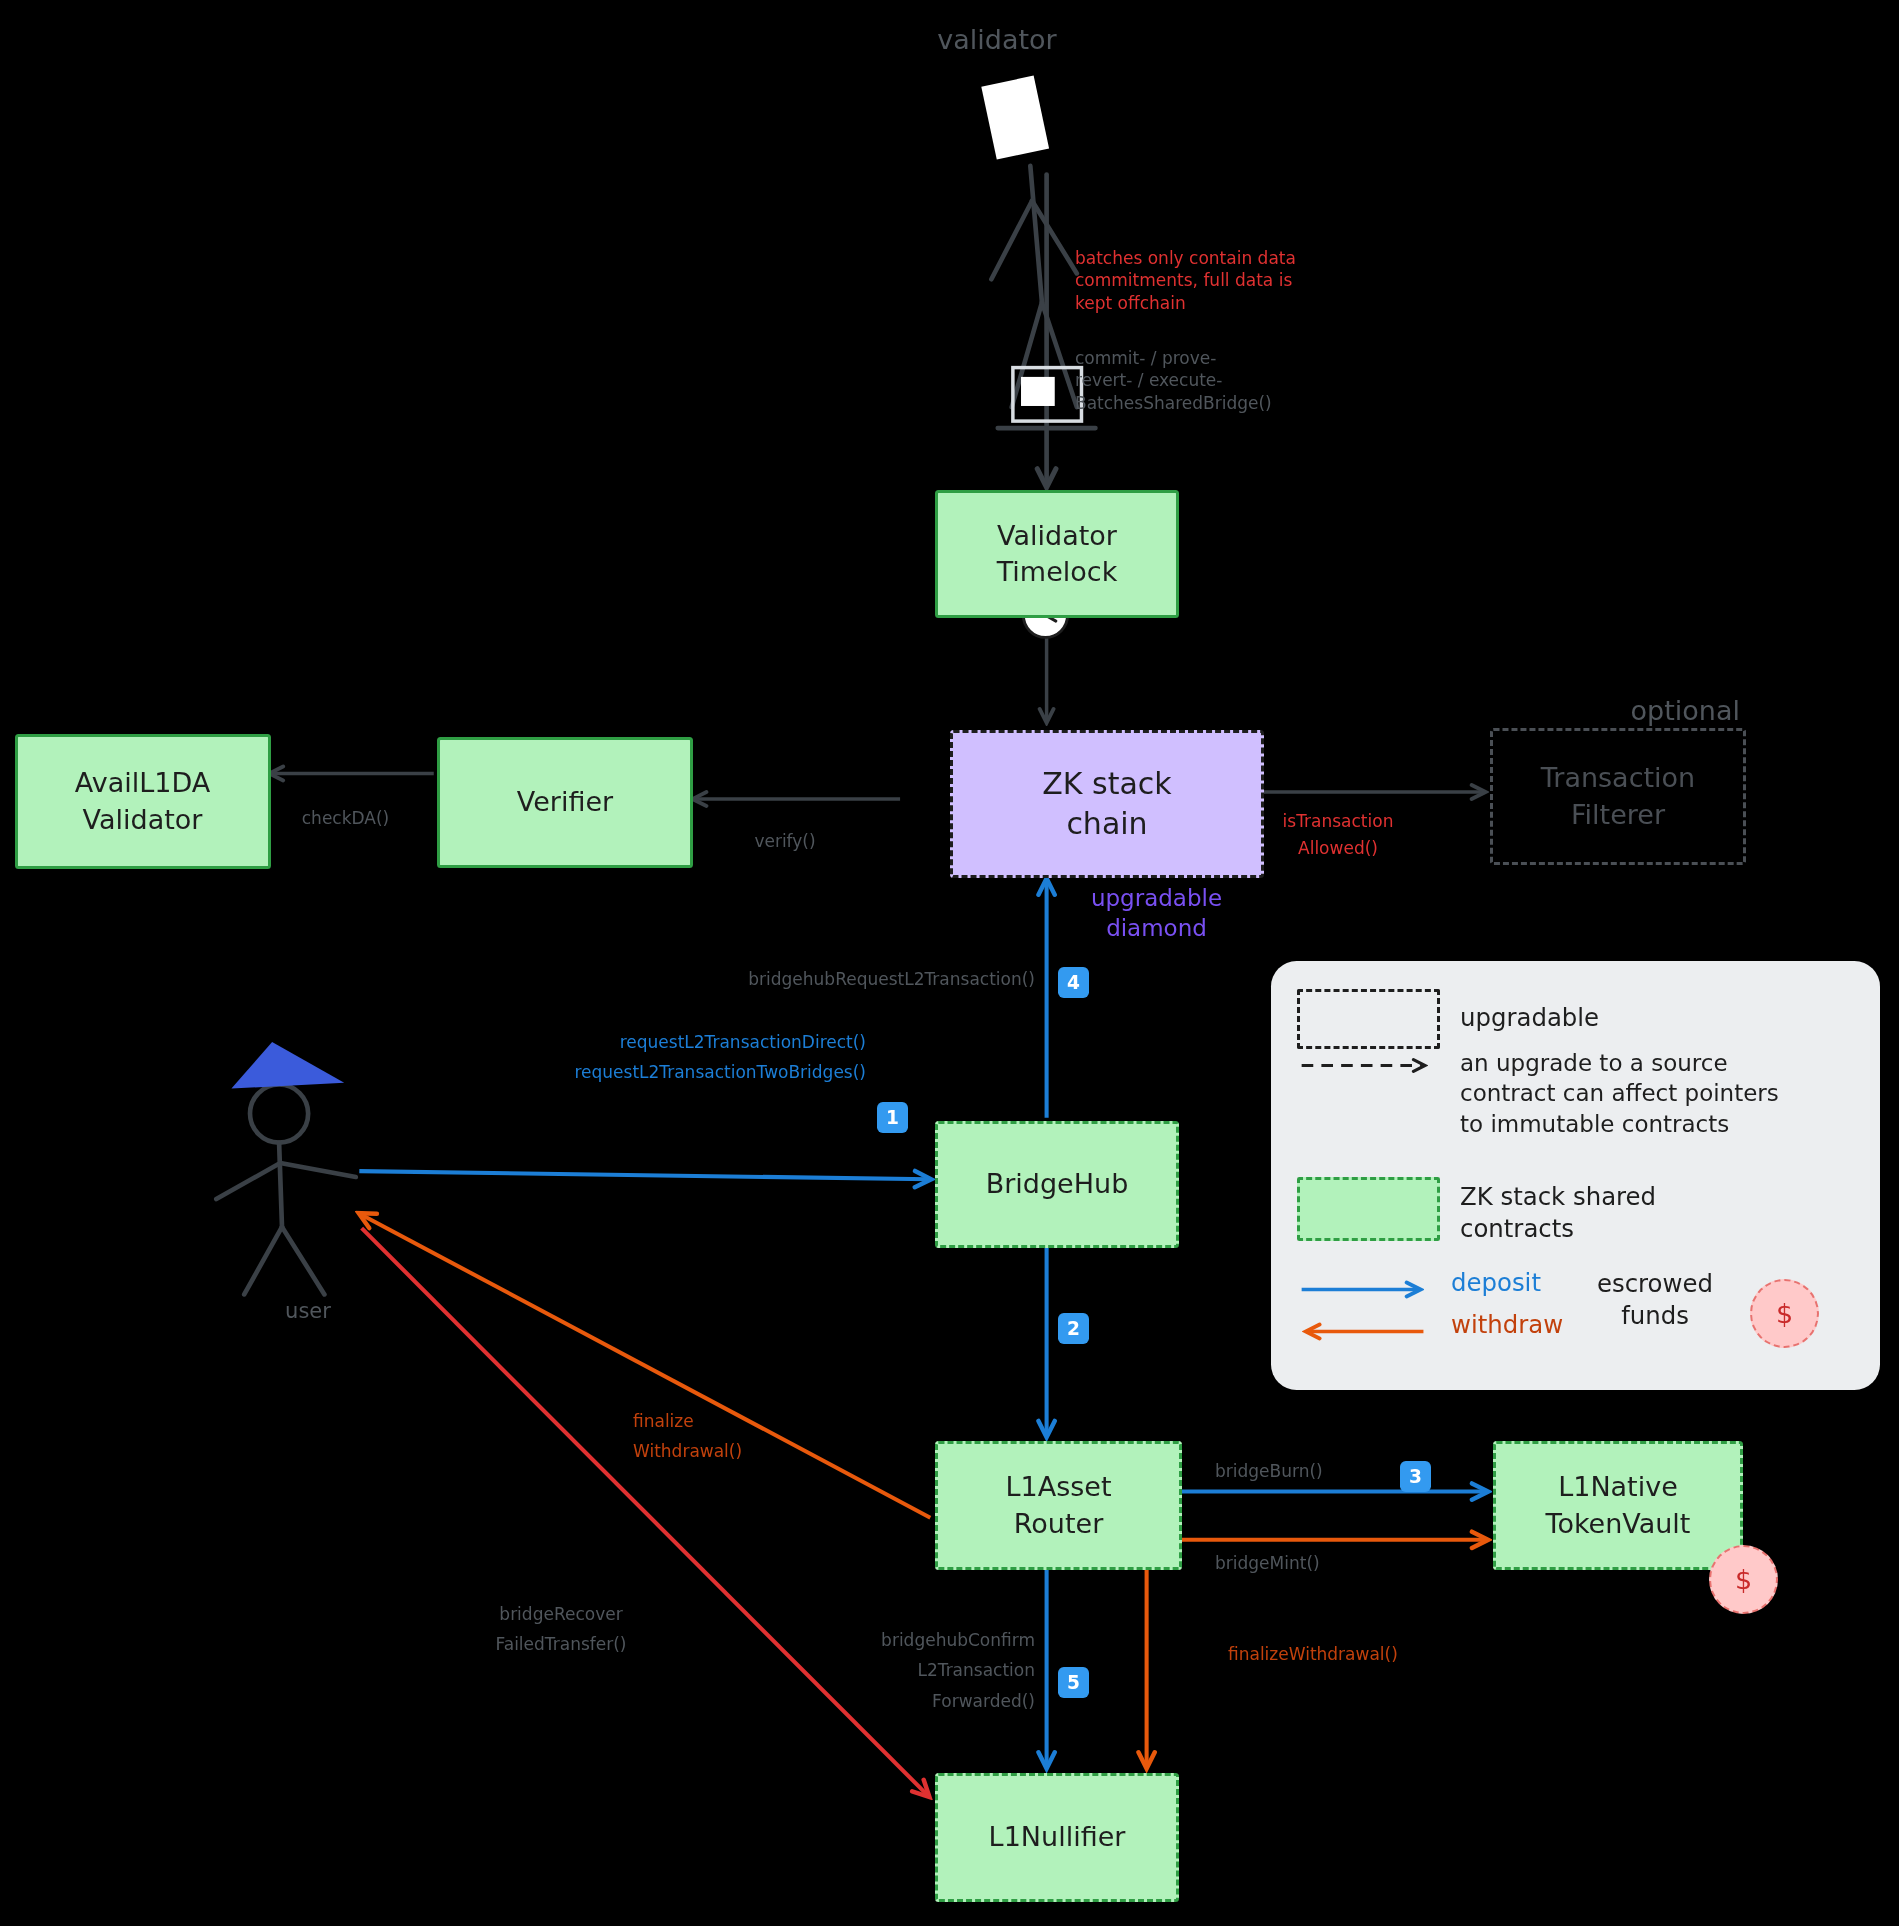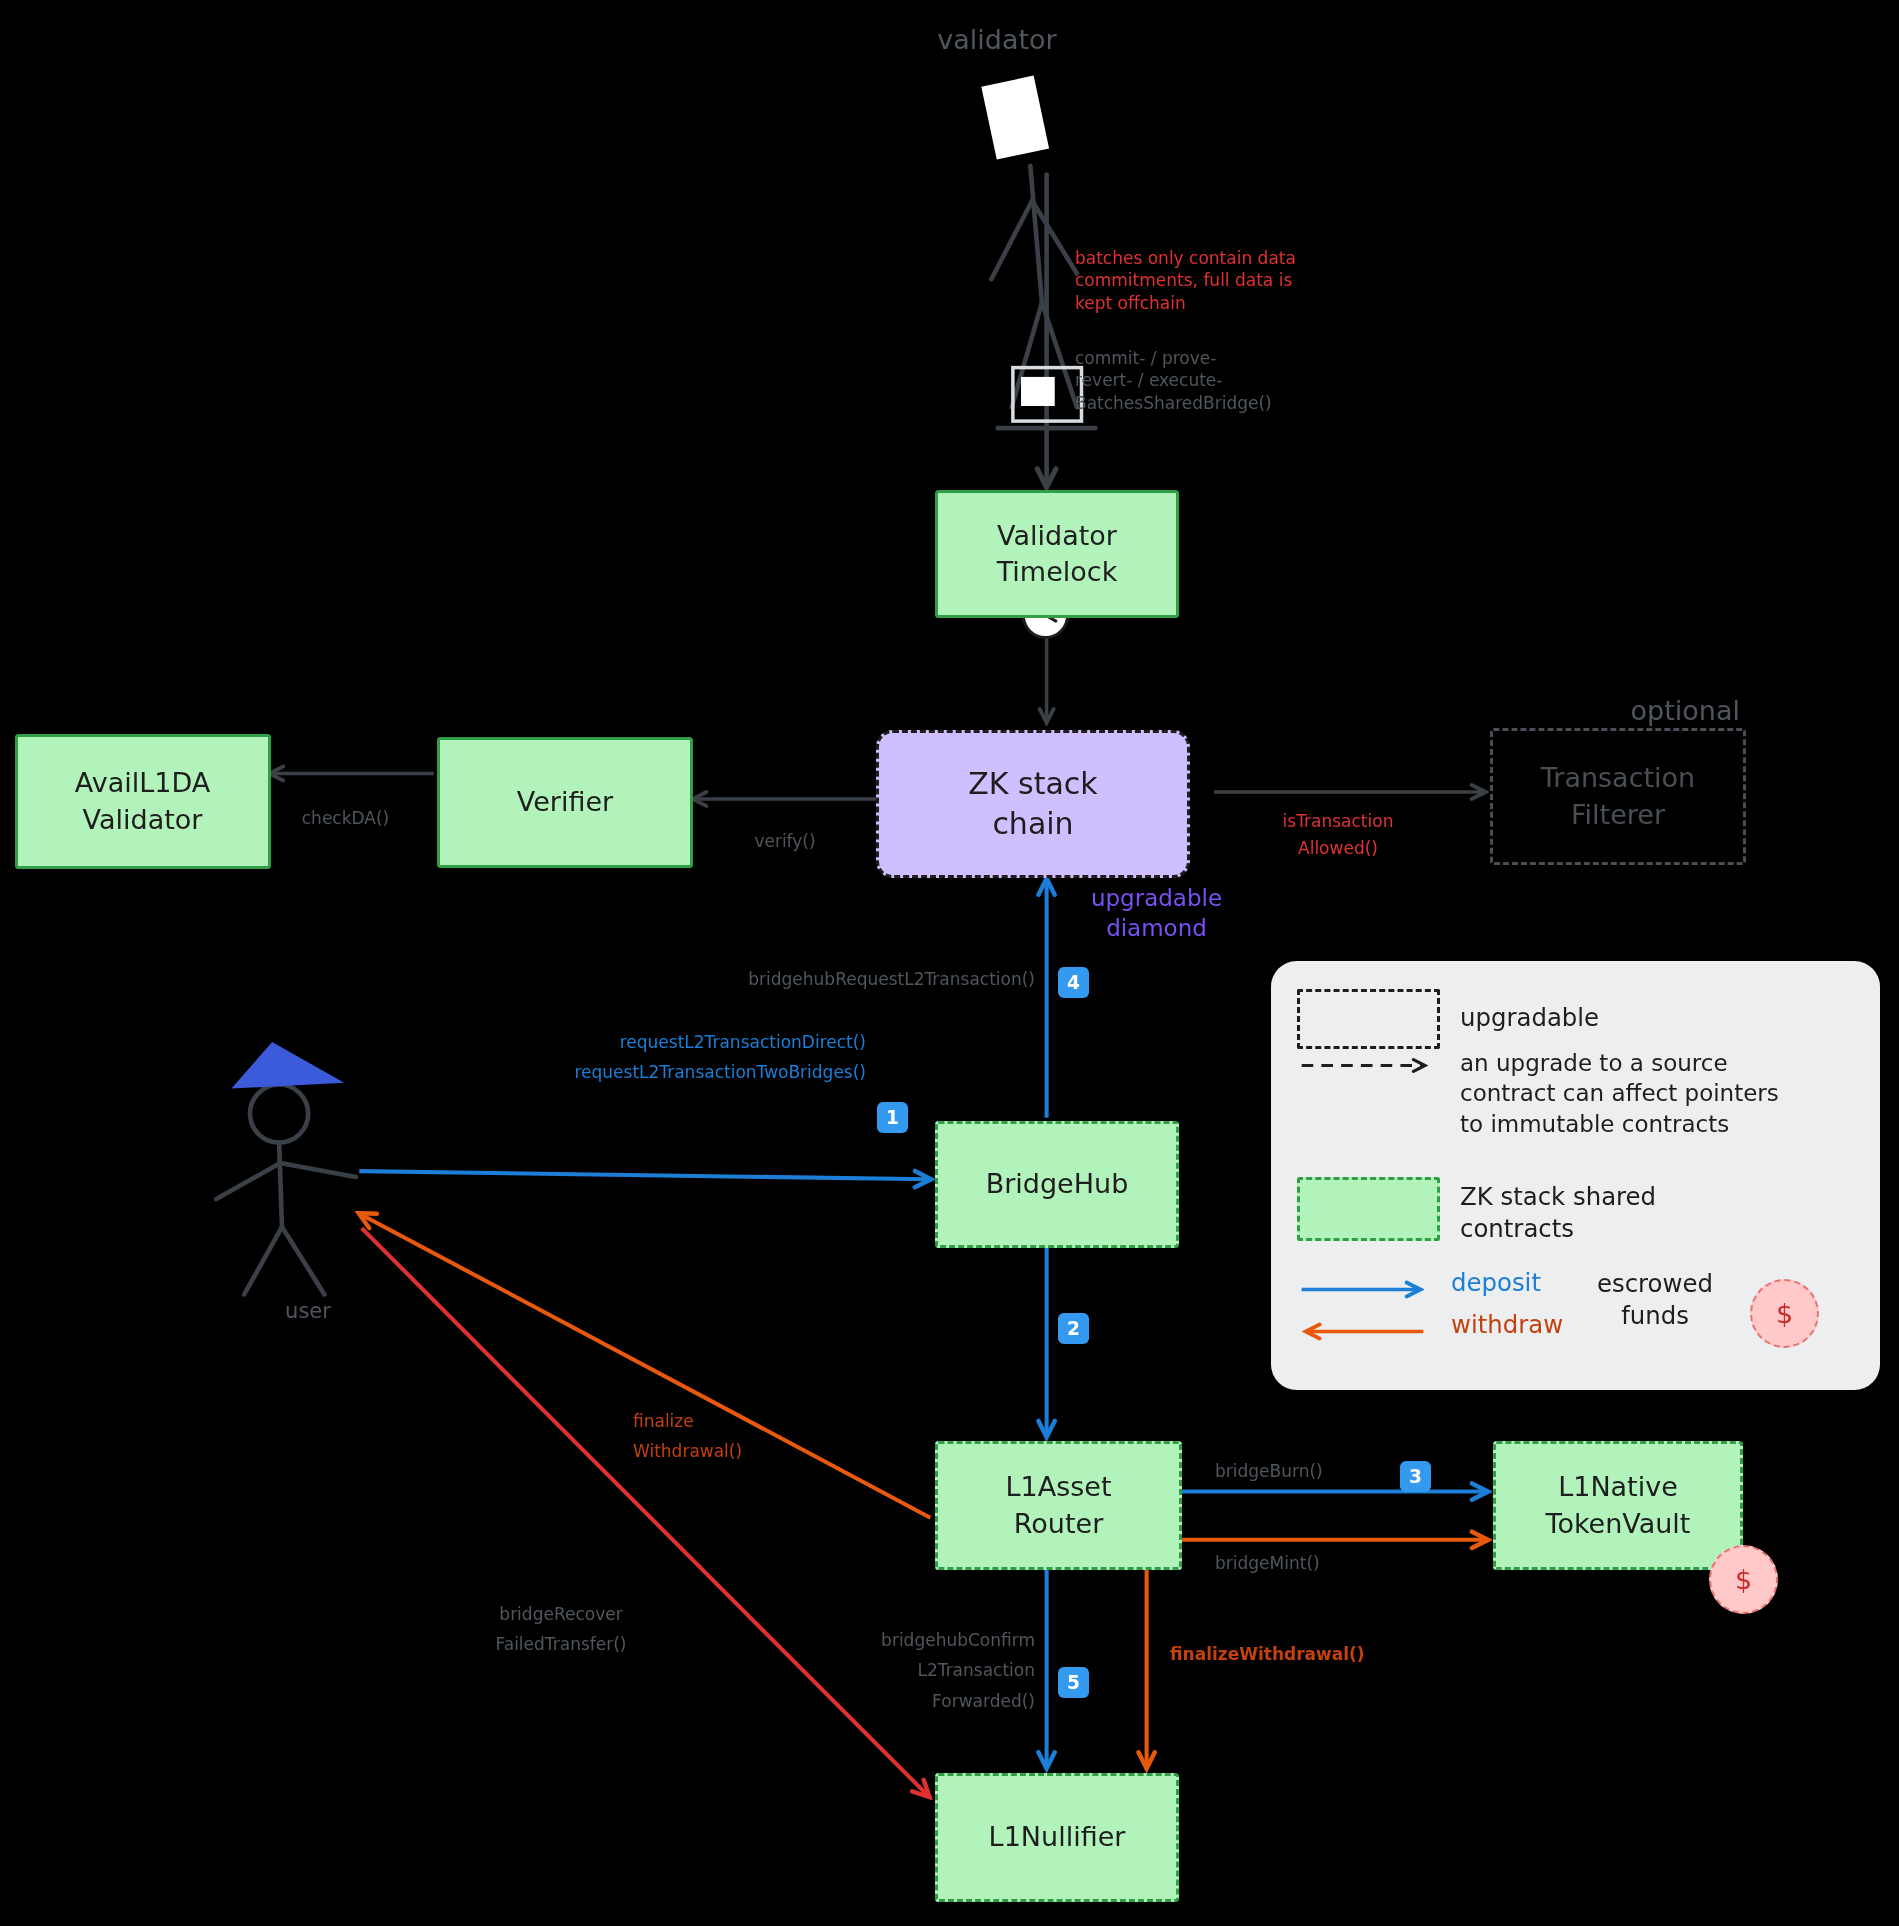--- a/index.html
+++ b/index.html
@@ -112,21 +112,21 @@
     <g>
       <circle cx="1798" cy="1058" r="38" fill="#ffffff" stroke="#1e1e1e" stroke-width="5"></circle>
       <line x1="1798" y1="1058" x2="1798" y2="1032" stroke="#1e1e1e" stroke-width="5" stroke-linecap="round"></line>
       <line x1="1798" y1="1058" x2="1816" y2="1068" stroke="#1e1e1e" stroke-width="5" stroke-linecap="round"></line>
     </g>
   </svg>
 
   <div class="box green" style="left:14.5px;top:734px;width:250px;height:129px;">AvailL1DA
 Validator</div>
   <div class="box green" style="left:437px;top:737px;width:250px;height:125px;">Verifier</div>
-  <div class="box purple" style="left:876px;top:730px;width:308px;height:142px;border-radius:17px;">ZK stack
+  <div class="box purple" style="left:950px;top:730px;width:308px;height:142px;">ZK stack
 chain</div>
   <div class="box ghost" style="left:1490px;top:728px;width:250px;height:131px;">Transaction
 Filterer</div>
   <div class="box green" style="left:935px;top:490px;width:238px;height:122px;">Validator
 Timelock</div>
   <div class="box green dashed" style="left:935px;top:1121px;width:238px;height:121px;">BridgeHub</div>
   <div class="box green dashed" style="left:935px;top:1441px;width:241px;height:123px;">L1Asset
 Router</div>
   <div class="box green dashed" style="left:1493px;top:1441px;width:244px;height:123px;">L1Native
 TokenVault</div>
@@ -153,21 +153,21 @@
 requestL2TransactionTwoBridges()</div>
   <div class="lbl orange lh18" style="left:633px;top:1406px;width:192px;">finalize
 Withdrawal()</div>
   <div class="lbl dim" style="left:1215px;top:1460px;width:186px;">bridgeBurn()</div>
   <div class="lbl dim" style="left:1215px;top:1552px;width:198px;">bridgeMint()</div>
   <div class="lbl dim tc lh18" style="left:439px;top:1599px;width:244px;text-align:center;">bridgeRecover
 FailedTransfer()</div>
   <div class="lbl dim tr lh18" style="left:797px;top:1625px;width:238px;">bridgehubConfirm
 L2Transaction
 Forwarded()</div>
-  <div class="lbl orange" style="left:1170px;top:1643px;width:279px;font-weight:bold;">finalizeWithdrawal()</div>
+  <div class="lbl orange" style="left:1228px;top:1643px;width:279px;">finalizeWithdrawal()</div>
 
   <div class="badge" style="left:877px;top:1102px;">1</div>
   <div class="badge" style="left:1058px;top:1313px;">2</div>
   <div class="badge" style="left:1400px;top:1461px;">3</div>
   <div class="badge" style="left:1058px;top:967px;">4</div>
   <div class="badge" style="left:1058px;top:1667px;">5</div>
 
   <div class="coin" style="left:1709px;top:1545px;">
     <span>$</span>
   </div>

